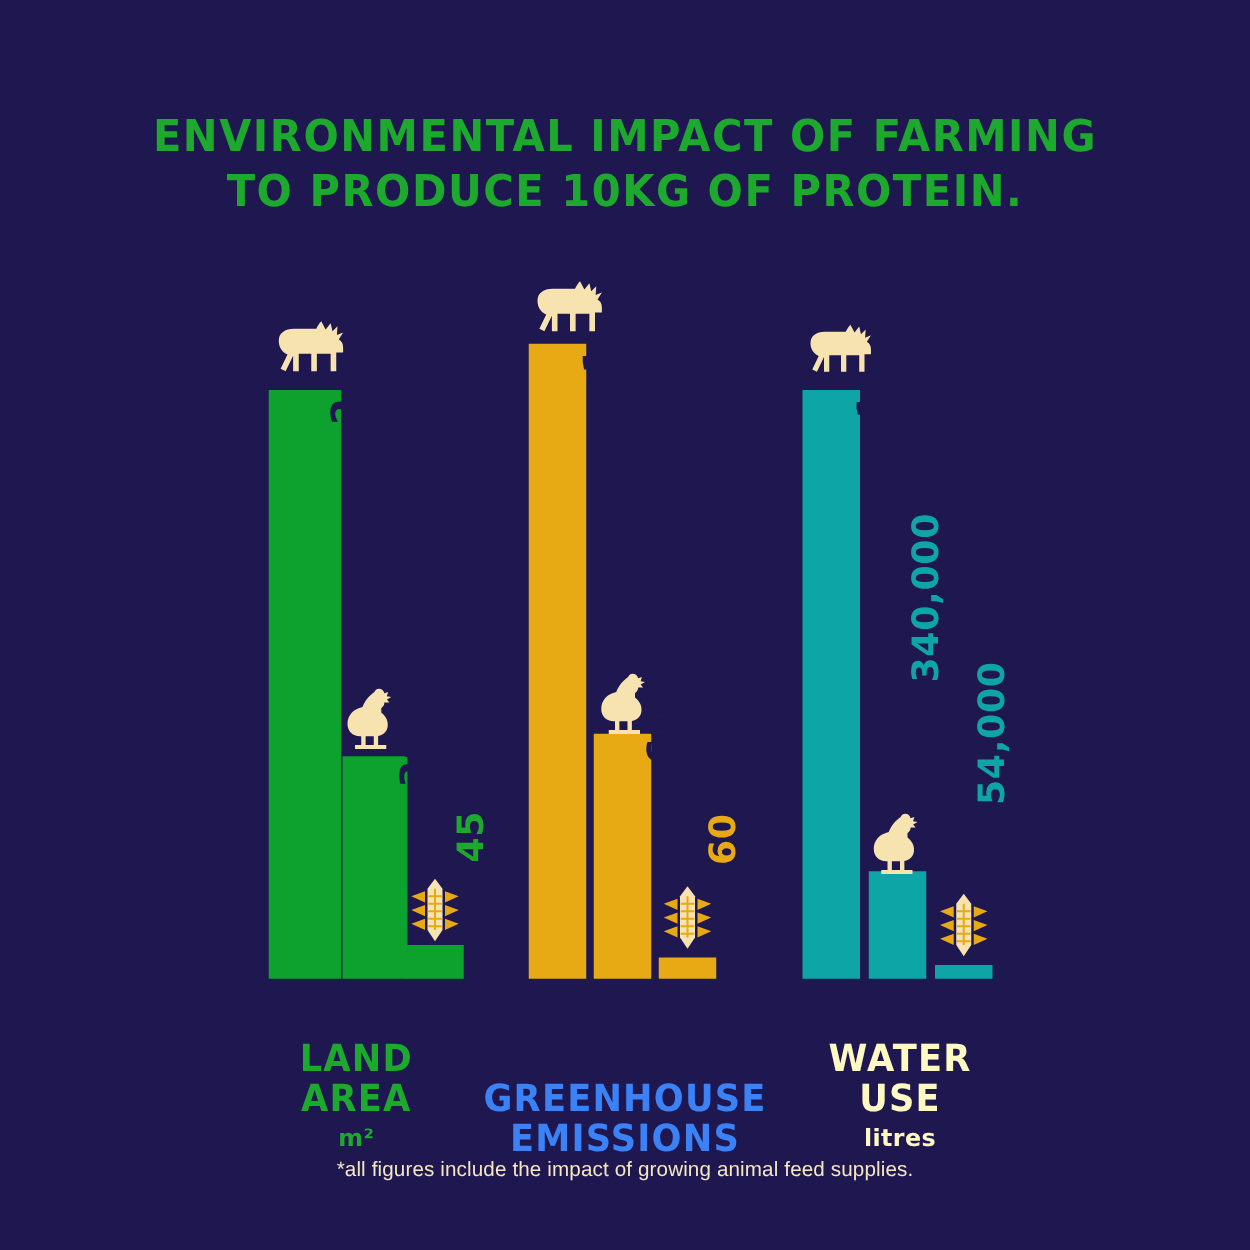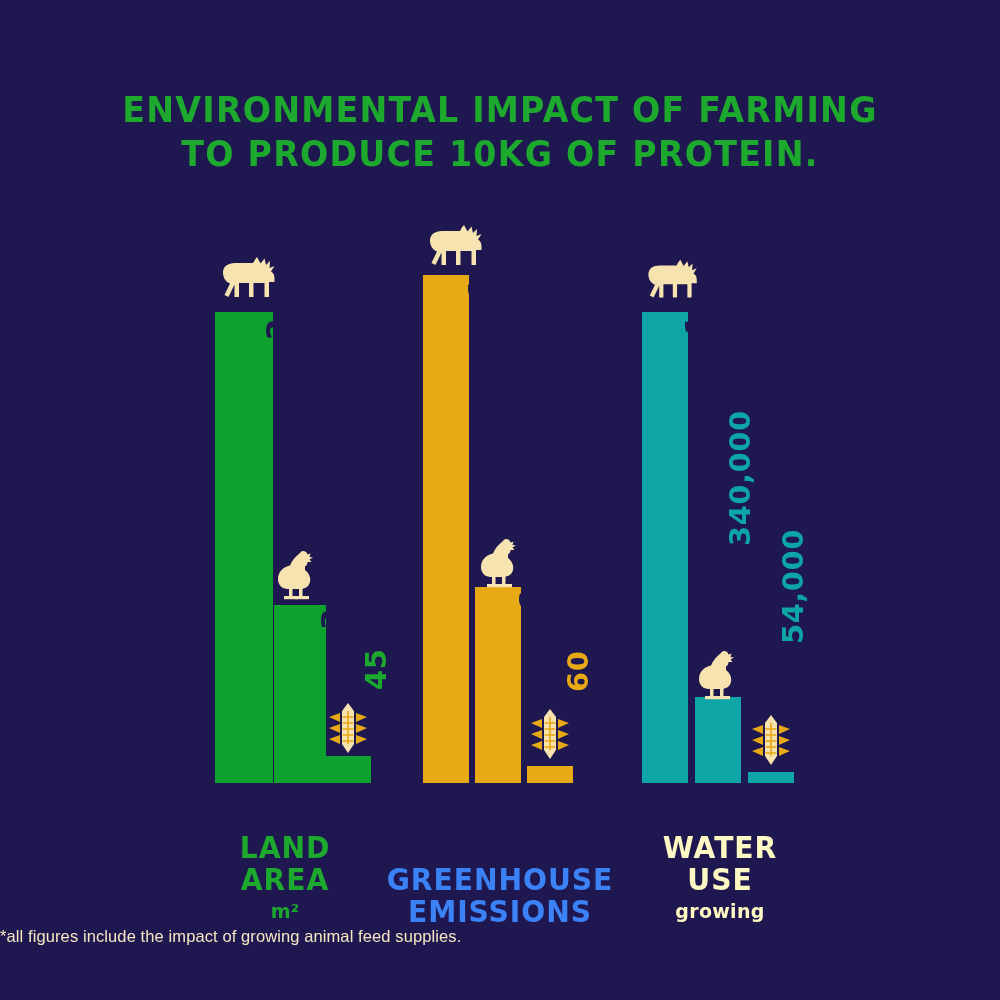--- a/index.html
+++ b/index.html
@@ -78,21 +78,21 @@
     line-height:30px;
     font-weight:bold;
     letter-spacing:0.3px;
     text-transform:none;
   }
 
   
   #note {
     position:absolute;
     left:0; right:0; top:927px;
-    text-align:left;
+    text-align:center;
     color:#F6E7C2;
     font-size:16.5px;
     letter-spacing:0.1px;
   }
 </style>
 </head>
 <body>
 
 <div id="title">
   <span class="tline">ENVIRONMENTAL IMPACT OF FARMING</span>
@@ -278,18 +278,18 @@
           <path d="M31 12 L42 16 L31 21 Z"></path>
           <path d="M31 23 L42 27 L31 32 Z"></path>
           <path d="M31 34 L42 38 L31 43 Z"></path>
         </g>
       </svg>
     </div>
 
     <div class="cap" style="left:630px;width:180px;top:804px;color:#fef9c3;">
       <span class="nm">WATER</span>
       <span class="nm">USE</span>
-      <span class="unit">growing</span>
+      <span class="unit">litres</span>
     </div>
   </div>
 </div>
 
 <div id="note">*all figures include the impact of growing animal feed supplies.</div>
 
 </body></html>

